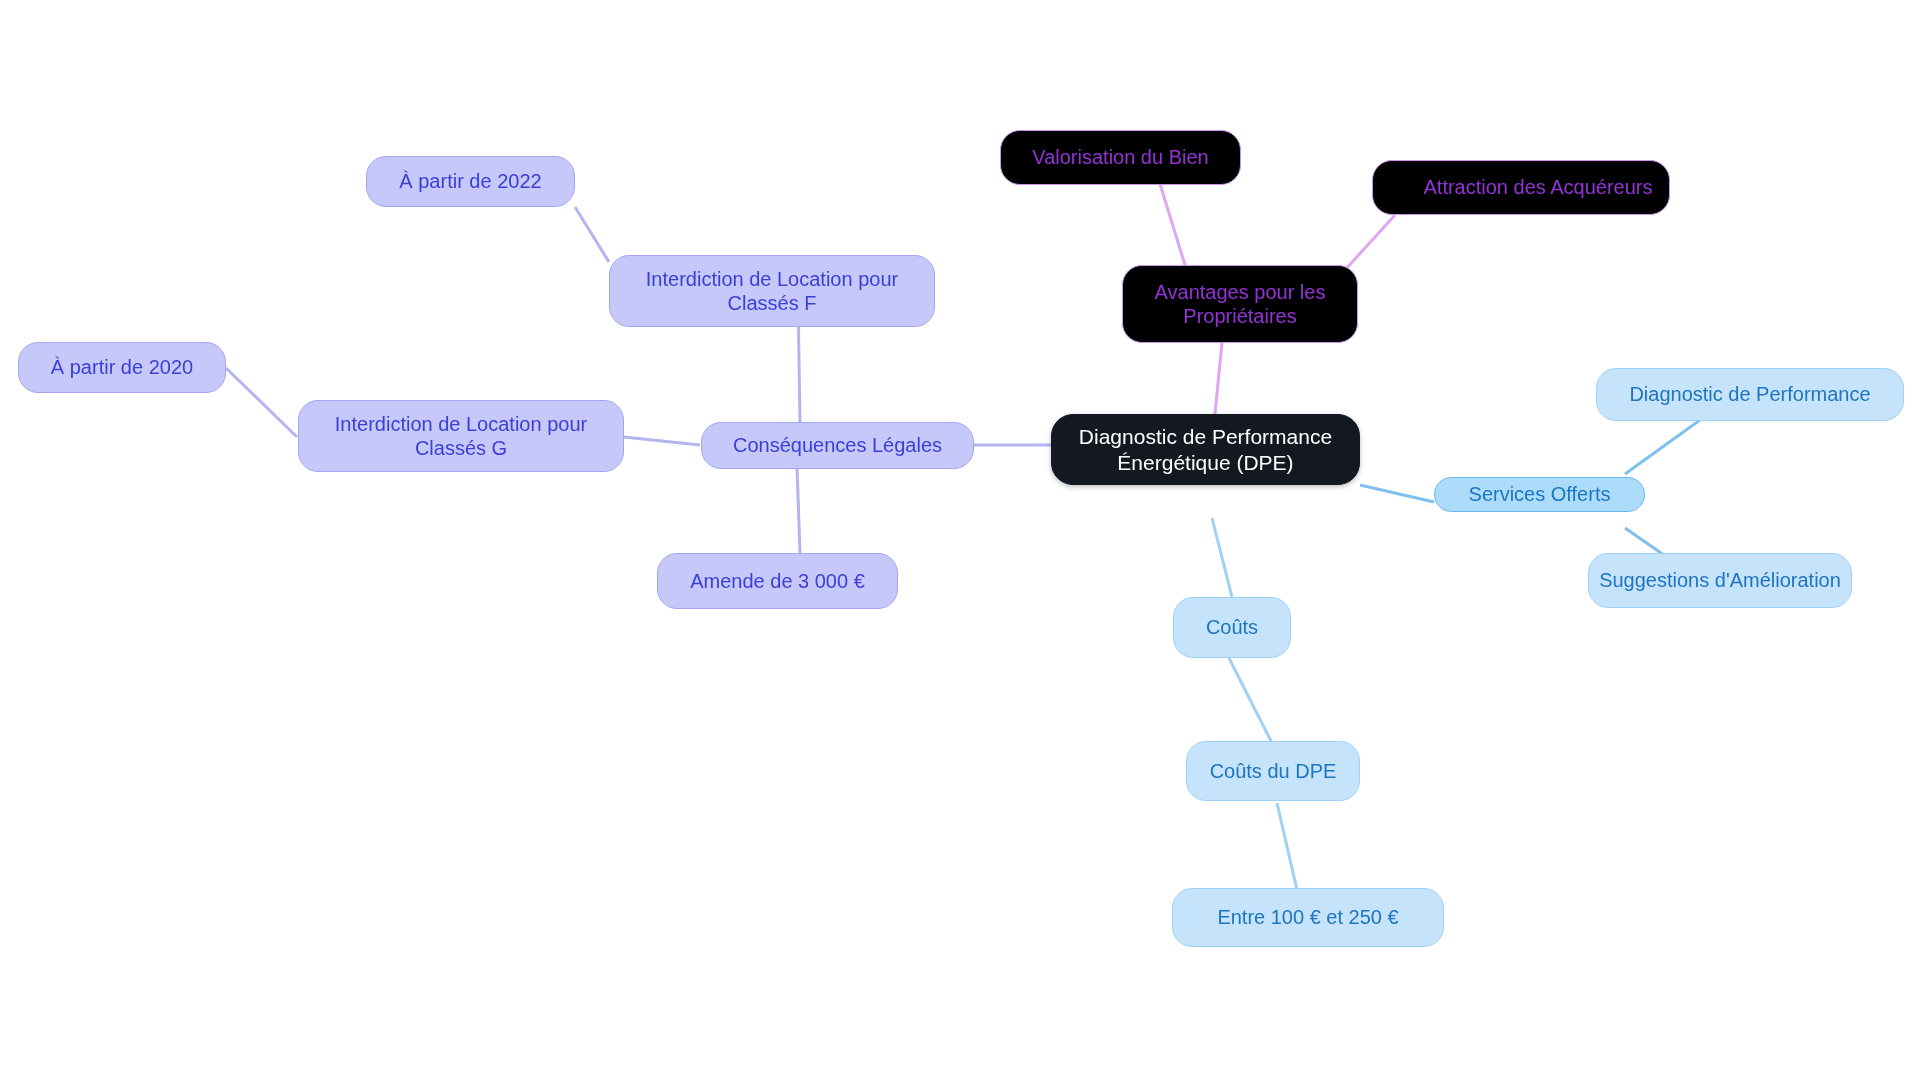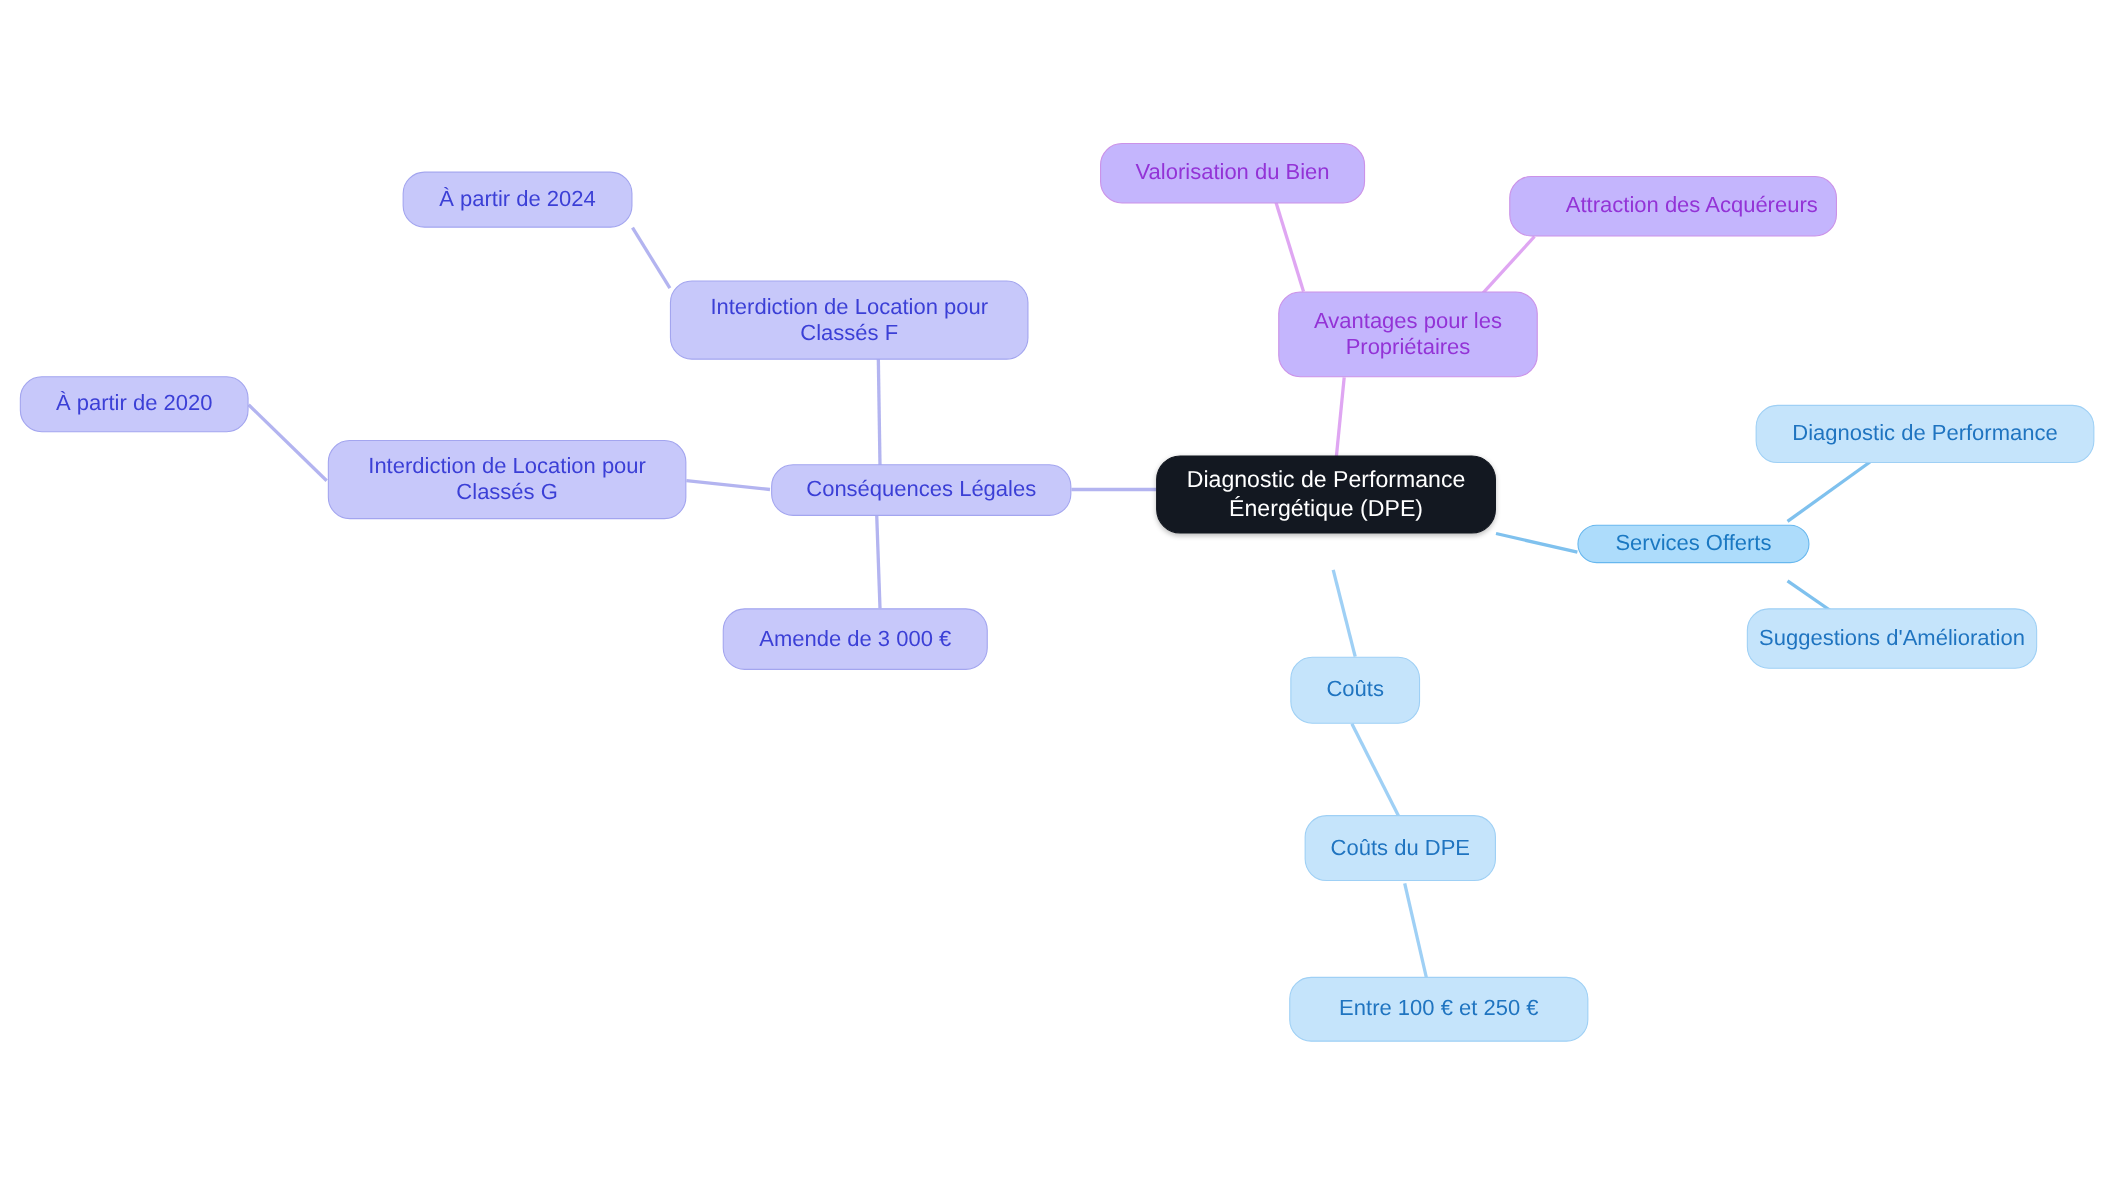--- a/index.html
+++ b/index.html
@@ -41,21 +41,21 @@
   }
   .node.root {
     background: #131821;
     border-color: #131821;
     color: #ffffff;
     border-radius: 22px;
     font-size: 21px;
     box-shadow: 0 2px 5px rgba(0,0,0,0.25);
   }
   .node.purple {
-    background: #c4b5fd;
+    background: #000000;
     border-color: #cb92e8;
     color: #9333d6;
     font-size: 20px;
     border-radius: 20px;
   }
   .node.indigo {
     background: #c7c8fa;
     border-color: #a3a5ef;
     color: #3b3fd6;
     font-size: 20px;
@@ -122,37 +122,37 @@
   <div class="node indigo" style="left:701px; top:422px; width:273px; height:47px;">
     <span>Conséquences Légales</span>
   </div>
 
   <div class="node indigo" style="left:609px; top:255px; width:326px; height:72px;">
     <span>Interdiction de Location pour
 Classés F</span>
   </div>
 
   <div class="node indigo" style="left:366px; top:156px; width:209px; height:51px;">
-    <span>À partir de 2024</span>
+    <span>À partir de 2022</span>
   </div>
 
   <div class="node indigo" style="left:298px; top:400px; width:326px; height:72px;">
     <span>Interdiction de Location pour
 Classés G</span>
   </div>
 
   <div class="node indigo" style="left:18px; top:342px; width:208px; height:51px;">
     <span>À partir de 2020</span>
   </div>
 
   <div class="node indigo" style="left:657px; top:553px; width:241px; height:56px;">
     <span>Amende de 3 000 €</span>
   </div>
 
-  <div class="node purple" style="left:1122px; top:265px; width:236px; height:78px;margin-left:40px;">
+  <div class="node purple" style="left:1122px; top:265px; width:236px; height:78px;">
     <span>Avantages pour les
 Propriétaires</span>
   </div>
 
   <div class="node purple" style="left:1000px; top:130px; width:241px; height:55px;">
     <span>Valorisation du Bien</span>
   </div>
 
   <div class="node purple" style="left:1372px; top:160px; width:298px; height:55px;padding-left:44px;">
     <span>Attraction des Acquéreurs</span>

